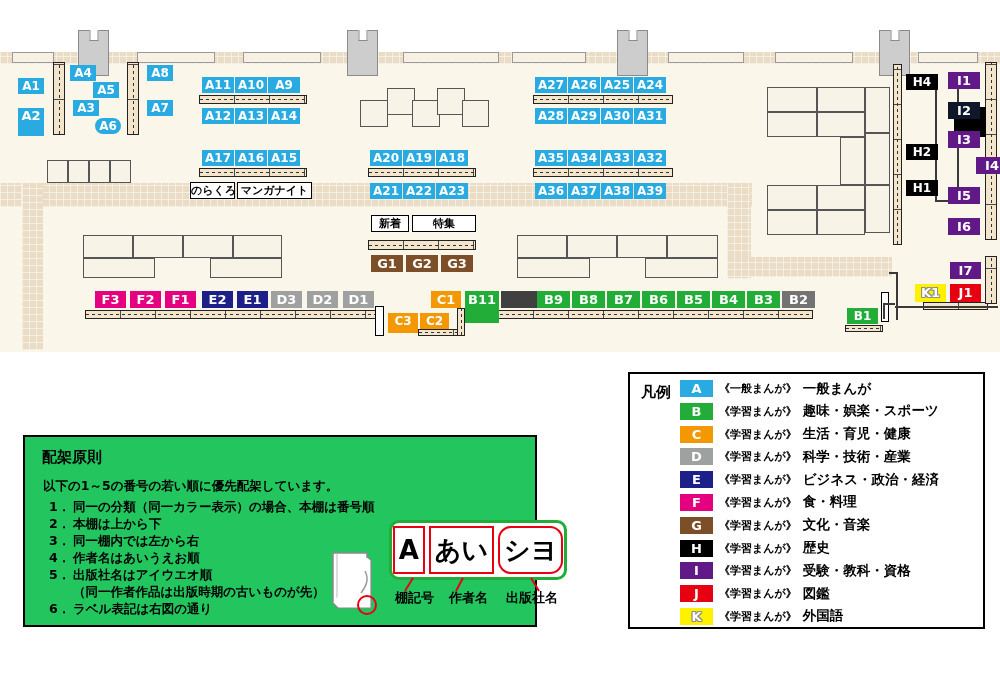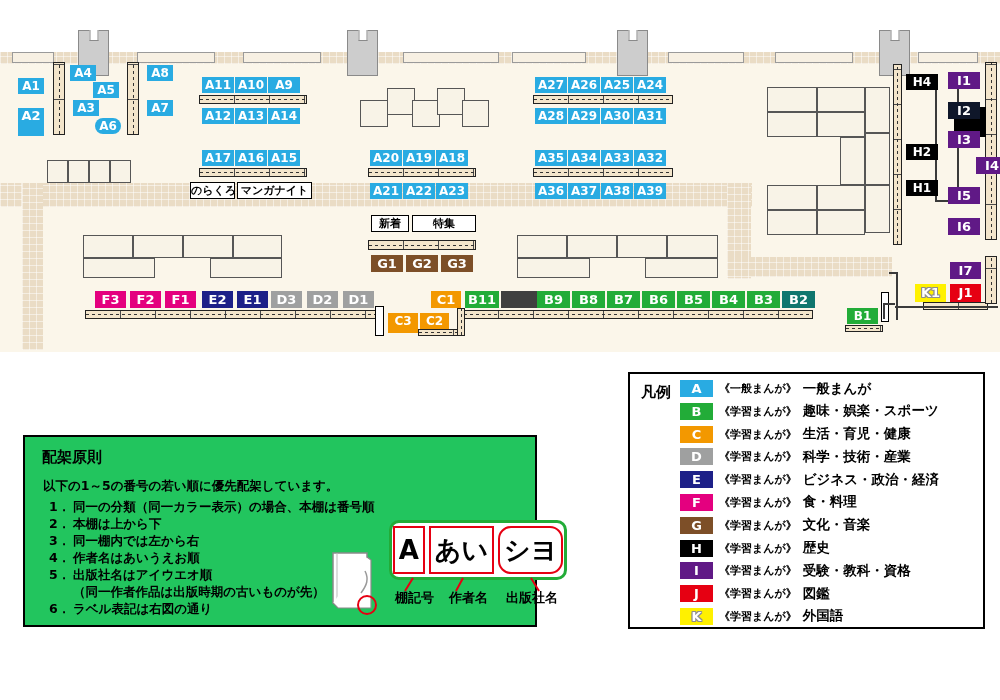--- a/index.html
+++ b/index.html
@@ -176,30 +176,30 @@
     <div class="slabel" style="left: 130px; top: 291px; width: 31px; height: 17px; background: rgb(228, 0, 127); line-height: 17px; font-size: 13px;">F2</div>
     <div class="slabel" style="left: 165px; top: 291px; width: 31px; height: 17px; background: rgb(228, 0, 127); line-height: 17px; font-size: 13px;">F1</div>
     <div class="slabel" style="left: 202px; top: 291px; width: 31px; height: 17px; background: rgb(29, 32, 136); line-height: 17px; font-size: 13px;">E2</div>
     <div class="slabel" style="left: 237px; top: 291px; width: 31px; height: 17px; background: rgb(29, 32, 136); line-height: 17px; font-size: 13px;">E1</div>
     <div class="slabel" style="left: 271px; top: 291px; width: 31px; height: 17px; background: rgb(159, 160, 160); line-height: 17px; font-size: 13px;">D3</div>
     <div class="slabel" style="left: 307px; top: 291px; width: 31px; height: 17px; background: rgb(159, 160, 160); line-height: 17px; font-size: 13px;">D2</div>
     <div class="slabel" style="left: 343px; top: 291px; width: 31px; height: 17px; background: rgb(159, 160, 160); line-height: 17px; font-size: 13px;">D1</div>
     <div class="slabel" style="left: 431px; top: 291px; width: 30px; height: 17px; background: rgb(243, 152, 0); line-height: 17px; font-size: 13px;">C1</div>
     <div class="slabel" style="left: 388px; top: 313px; width: 30px; height: 20px; background: rgb(243, 152, 0); line-height: 16px; font-size: 12px;">C3</div>
     <div class="slabel" style="left: 420px; top: 313px; width: 29px; height: 16px; background: rgb(243, 152, 0); line-height: 16px; font-size: 12px;">C2</div>
-    <div class="slabel" style="left: 465px; top: 291px; width: 34px; height: 17px; background: rgb(34, 172, 56); line-height: 17px; font-size: 13px;">B11</div>
+    <div class="slabel" style="left: 465px; top: 291px; width: 34px; height: 32px; background: rgb(34, 172, 56); line-height: 17px; font-size: 13px;">B11</div>
     <div class="slabel" style="left: 501px; top: 291px; width: 34px; height: 17px; background: #404040; line-height: 17px; font-size: 13px; padding-left: 46px;">B10</div>
     <div class="slabel" style="left: 537px; top: 291px; width: 33px; height: 17px; background: rgb(34, 172, 56); line-height: 17px; font-size: 13px;">B9</div>
     <div class="slabel" style="left: 572px; top: 291px; width: 33px; height: 17px; background: rgb(34, 172, 56); line-height: 17px; font-size: 13px;">B8</div>
     <div class="slabel" style="left: 607px; top: 291px; width: 33px; height: 17px; background: rgb(34, 172, 56); line-height: 17px; font-size: 13px;">B7</div>
     <div class="slabel" style="left: 642px; top: 291px; width: 33px; height: 17px; background: rgb(34, 172, 56); line-height: 17px; font-size: 13px;">B6</div>
     <div class="slabel" style="left: 677px; top: 291px; width: 33px; height: 17px; background: rgb(34, 172, 56); line-height: 17px; font-size: 13px;">B5</div>
     <div class="slabel" style="left: 712px; top: 291px; width: 33px; height: 17px; background: rgb(34, 172, 56); line-height: 17px; font-size: 13px;">B4</div>
     <div class="slabel" style="left: 747px; top: 291px; width: 33px; height: 17px; background: rgb(34, 172, 56); line-height: 17px; font-size: 13px;">B3</div>
-    <div class="slabel" style="left: 782px; top: 291px; width: 33px; height: 17px; background: #0f766e; line-height: 17px; font-size: 13px;">B2</div>
+    <div class="slabel" style="left: 782px; top: 291px; width: 33px; height: 17px; background: #737373; line-height: 17px; font-size: 13px;">B2</div>
     <div class="slabel" style="left: 847px; top: 308px; width: 31px; height: 16px; background: rgb(34, 172, 56); line-height: 16px; font-size: 12px;">B1</div>
     <div class="slabel" style="left: 906px; top: 74px; width: 32px; height: 16px; background: rgb(0, 0, 0); line-height: 16px; font-size: 12px;">H4</div>
     <div class="slabel" style="left: 954px; top: 107px; width: 32px; height: 30px; background: rgb(0, 0, 0); line-height: 16px; font-size: 12px;">H3</div>
     <div class="slabel" style="left: 906px; top: 144px; width: 32px; height: 16px; background: rgb(0, 0, 0); line-height: 16px; font-size: 12px;">H2</div>
     <div class="slabel" style="left: 906px; top: 180px; width: 32px; height: 16px; background: rgb(0, 0, 0); line-height: 16px; font-size: 12px;">H1</div>
     <div class="slabel" style="left: 948px; top: 72px; width: 32px; height: 17px; background: rgb(96, 25, 134); line-height: 17px; font-size: 13px;">I1</div>
     <div class="slabel" style="left: 948px; top: 102px; width: 32px; height: 17px; background: #0f172a; line-height: 17px; font-size: 13px;">I2</div>
     <div class="slabel" style="left: 948px; top: 131px; width: 32px; height: 17px; background: rgb(96, 25, 134); line-height: 17px; font-size: 13px;">I3</div>
     <div class="slabel" style="left: 948px; top: 157px; width: 32px; height: 17px; background: rgb(96, 25, 134); line-height: 17px; font-size: 13px; margin-left: 28px;">I4</div>
     <div class="slabel" style="left: 948px; top: 187px; width: 32px; height: 17px; background: rgb(96, 25, 134); line-height: 17px; font-size: 13px;">I5</div>

